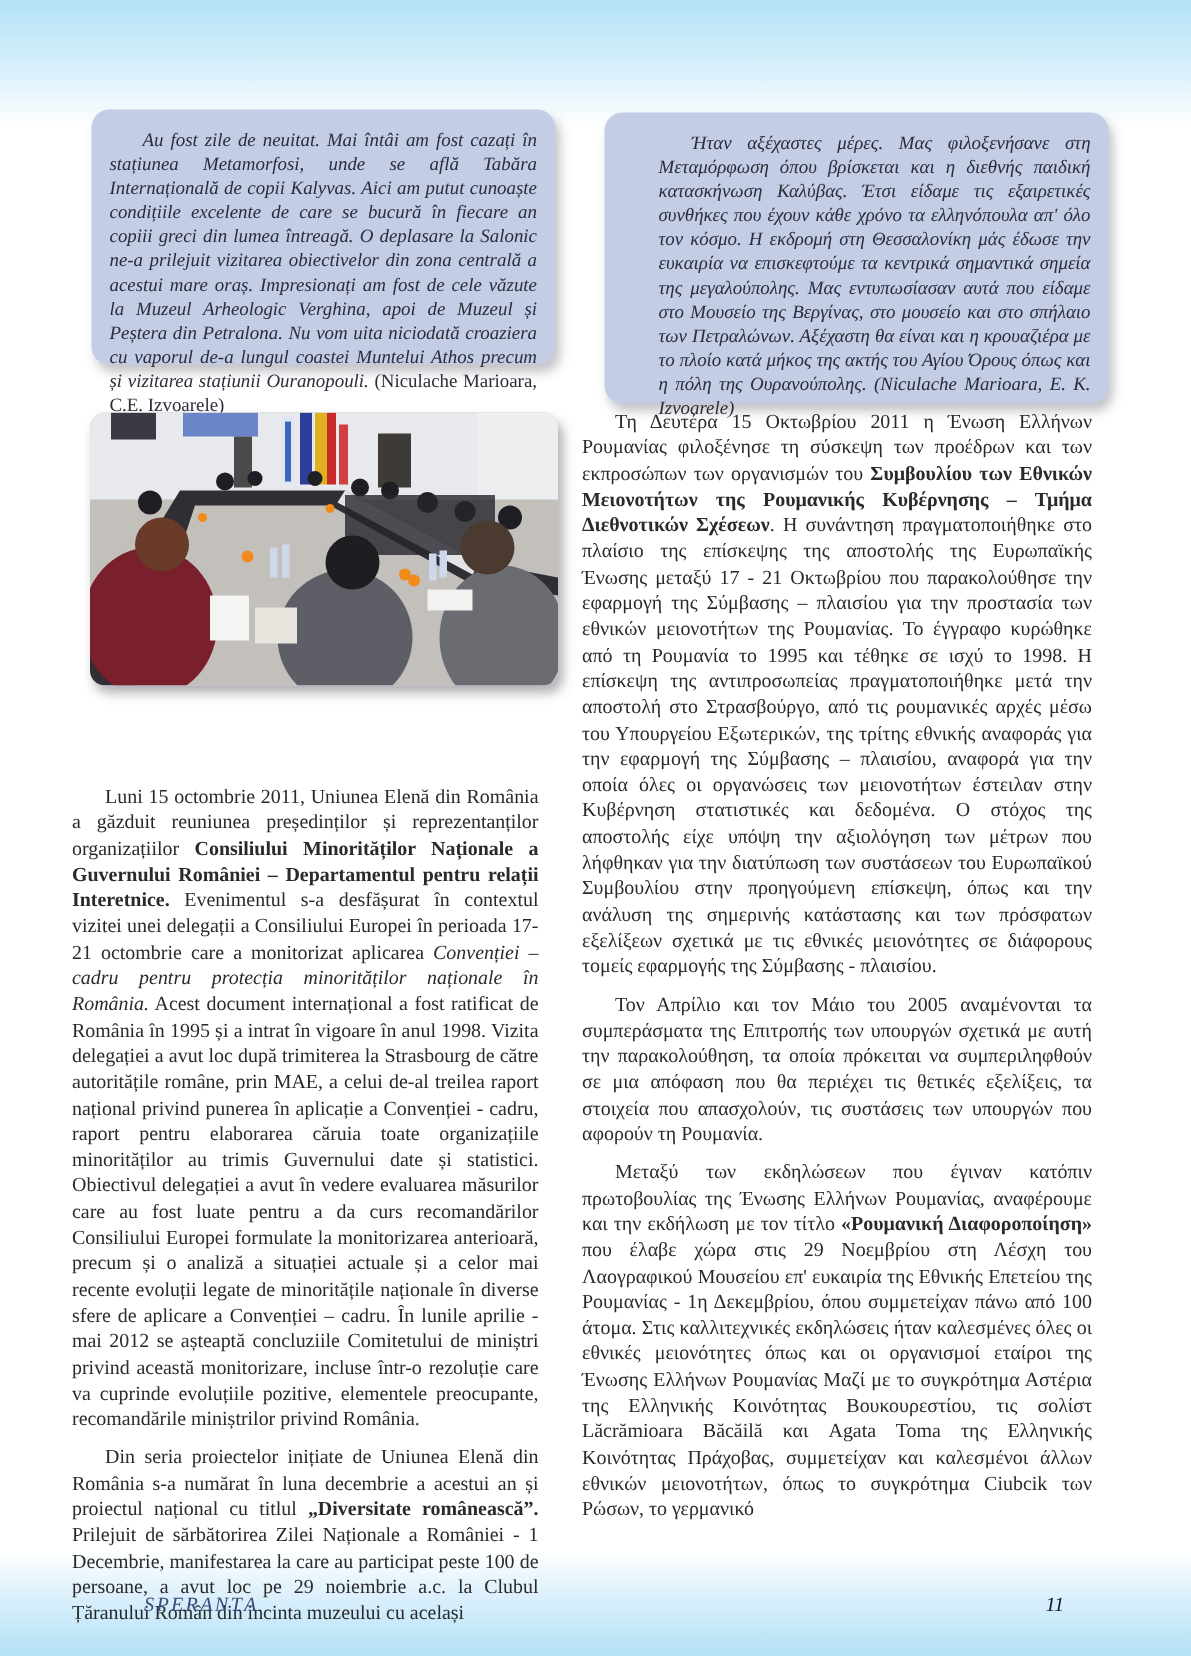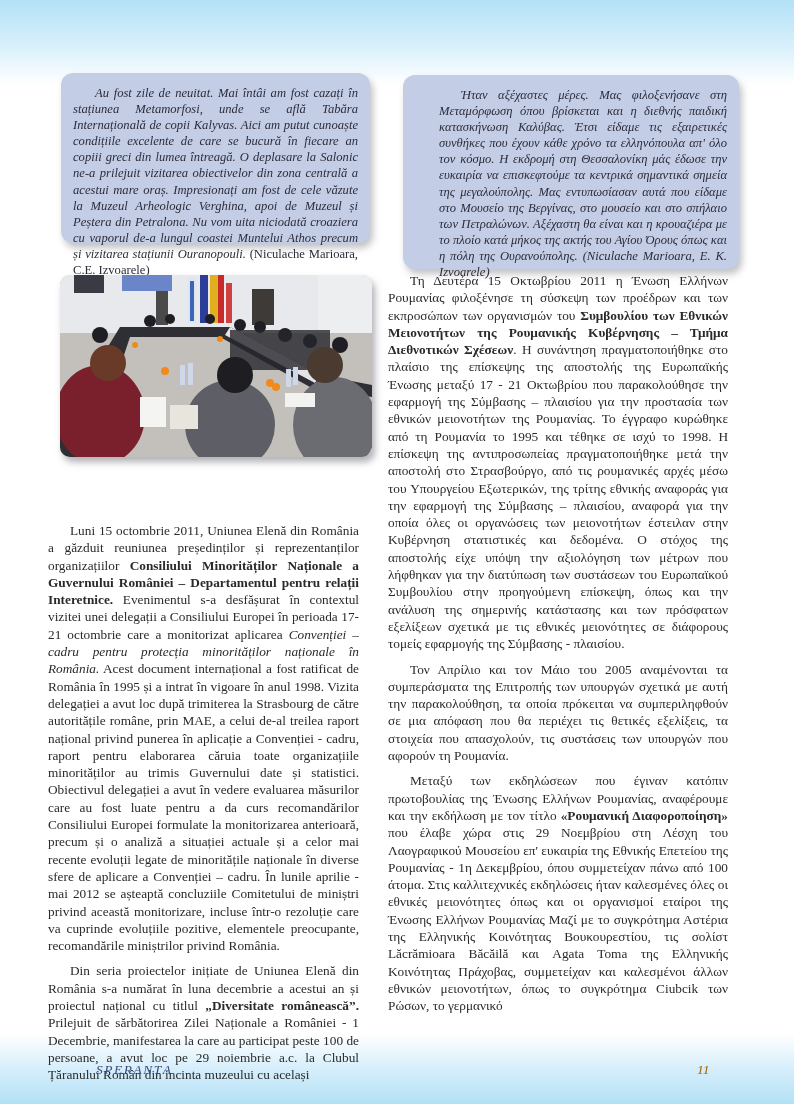--- a/index.html
+++ b/index.html
@@ -58,21 +58,21 @@
     .col i { font-style: italic; }
 
     .footer-title {
       position: absolute; left: 72px; top: 1062px;
       font-style: italic; font-size: 13.5px; letter-spacing: 1.5px;
       color: #3a4a7a;
       margin-left: 24px;
     }
     .page-number {
       position: absolute; left: 697px; top: 1062px;
-      font-style: italic; font-size: 13.5px; color: #a16207;
+      font-style: italic; font-size: 13.5px; color: #0f172a;
     }
   </style>
 </head>
 <body>
 
 <div class="top-band"></div>
 <div class="bottom-band"></div>
 
 <div class="quote-box ro">
   <p><span>Au fost zile de neuitat. Mai întâi am fost cazați în stațiunea Metamorfosi, unde se află Tabăra Internațională de copii Kalyvas. Aici am putut cunoaște condițiile excelente de care se bucură în fiecare an copiii greci din lumea întreagă. O deplasare la Salonic ne-a prilejuit vizitarea obiectivelor din zona centrală a acestui mare oraș. Impresionați am fost de cele văzute la Muzeul Arheologic Verghina, apoi de Muzeul și Peștera din Petralona. Nu vom uita niciodată croaziera cu vaporul de-a lungul coastei Muntelui Athos precum și vizitarea stațiunii Ouranopouli.</span> <span class="signature">(Niculache Marioara, C.E. Izvoarele)</span></p>

